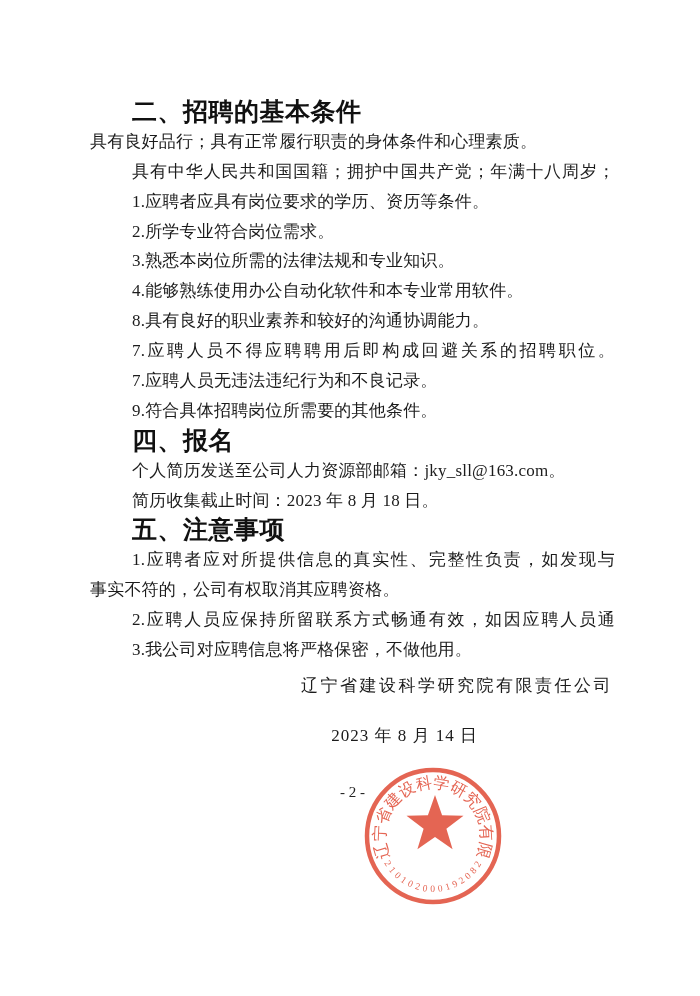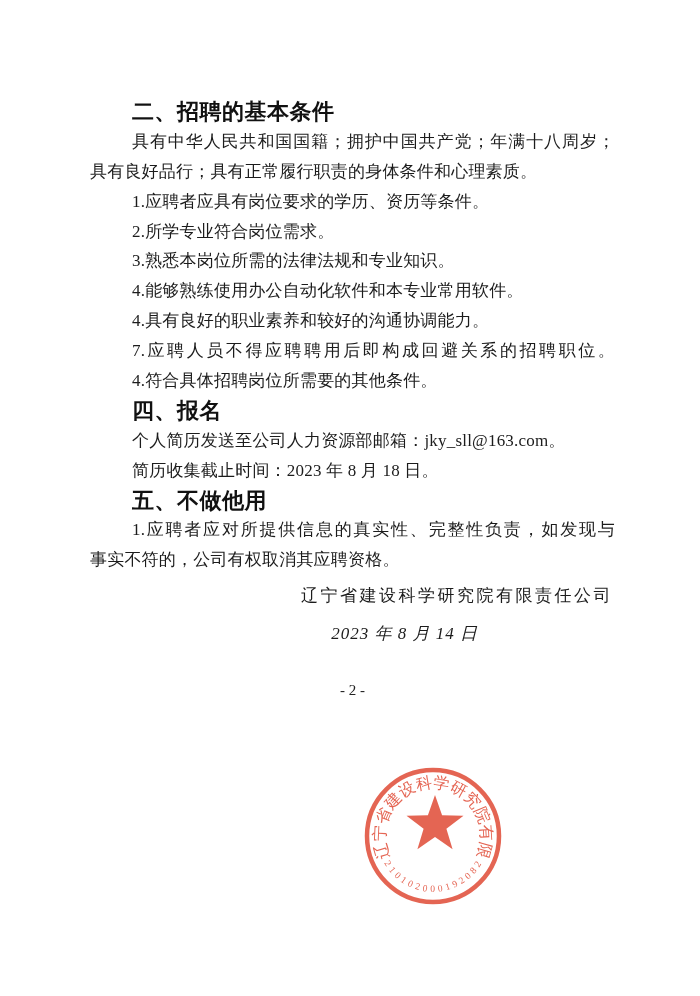--- a/index.html
+++ b/index.html
@@ -21,21 +21,21 @@
   .line {
     height: 29.9px;
     line-height: 29.9px;
     font-size: 17px;
     white-space: nowrap;
     letter-spacing: 0.2px;
   }
   .line.heading {
     font-family: "Liberation Sans", sans-serif;
     font-weight: bold;
-    font-size: 22px;
+    font-size: 25px;
     padding-left: 42px;
     letter-spacing: 0.5px;
     color: #111111;
   }
   .line.body-indent { padding-left: 42px; font-family: Liberation Serif, serif; }
   .line.body-indent-fill {
     padding-left: 42px;
     white-space: normal;
     text-align: justify;
     text-align-last: justify;
@@ -46,26 +46,25 @@
     line-height: 29.9px;
     margin-top: 6px;
     font-size: 17px;
     letter-spacing: 2.5px;
     text-align: right;
     padding-right: 2px;
   }
   .signature-date {
     height: 29.9px;
     line-height: 29.9px;
-    margin-top: 8px;
+    margin-top: 20px;
     font-size: 17px;
     letter-spacing: 1px;
     text-align: right;
     padding-right: 137px;
-    font-style: italic;
   }
   .page-number {
     height: 24px;
     line-height: 24px;
     margin-top: 29px;
     font-size: 15px;
     text-align: center;
     color: #222222;
   }
   .seal {
@@ -83,35 +82,38 @@
   }
 </style>
 </head>
 <body>
 
 <div class="page">
 
   <div class="content">
     <div>
         <div class="line heading">二、招聘的基本条件</div>
+        <div class="line body">具有良好品行；具有正常履行职责的身体条件和心理素质。</div>
         <div class="line body-indent-fill">具有中华人民共和国国籍；拥护中国共产党；年满十八周岁；</div>
-        <div class="line body">具有良好品行；具有正常履行职责的身体条件和心理素质。</div>
         <div class="line body-indent">1.应聘者应具有岗位要求的学历、资历等条件。</div>
         <div class="line body-indent">2.所学专业符合岗位需求。</div>
         <div class="line body-indent">3.熟悉本岗位所需的法律法规和专业知识。</div>
         <div class="line body-indent">4.能够熟练使用办公自动化软件和本专业常用软件。</div>
-        <div class="line body-indent">4.具有良好的职业素养和较好的沟通协调能力。</div>
+        <div class="line body-indent">8.具有良好的职业素养和较好的沟通协调能力。</div>
         <div class="line body-indent-fill">7.应聘人员不得应聘聘用后即构成回避关系的招聘职位。</div>
-        <div class="line body-indent">4.符合具体招聘岗位所需要的其他条件。</div>
+        <div class="line body-indent">7.应聘人员无违法违纪行为和不良记录。</div>
+        <div class="line body-indent">9.符合具体招聘岗位所需要的其他条件。</div>
         <div class="line heading">四、报名</div>
         <div class="line body-indent">个人简历发送至公司人力资源部邮箱：jky_sll@163.com。</div>
         <div class="line body-indent">简历收集截止时间：2023 年 8 月 18 日。</div>
-        <div class="line heading">五、不做他用</div>
+        <div class="line heading">五、注意事项</div>
         <div class="line body-indent-fill">1.应聘者应对所提供信息的真实性、完整性负责，如发现与</div>
         <div class="line body">事实不符的，公司有权取消其应聘资格。</div>
+        <div class="line body-indent-fill">2.应聘人员应保持所留联系方式畅通有效，如因应聘人员通</div>
+        <div class="line body-indent">3.我公司对应聘信息将严格保密，不做他用。</div>
       </div>
 
     <div class="signature-company">辽宁省建设科学研究院有限责任公司</div>
 
     <div class="signature-date">2023 年 8 月 14 日</div>
 
     <div class="page-number">- 2 -</div>
   </div>
 
   <svg class="seal" width="170" height="170" viewBox="-85 -85 170 170">

